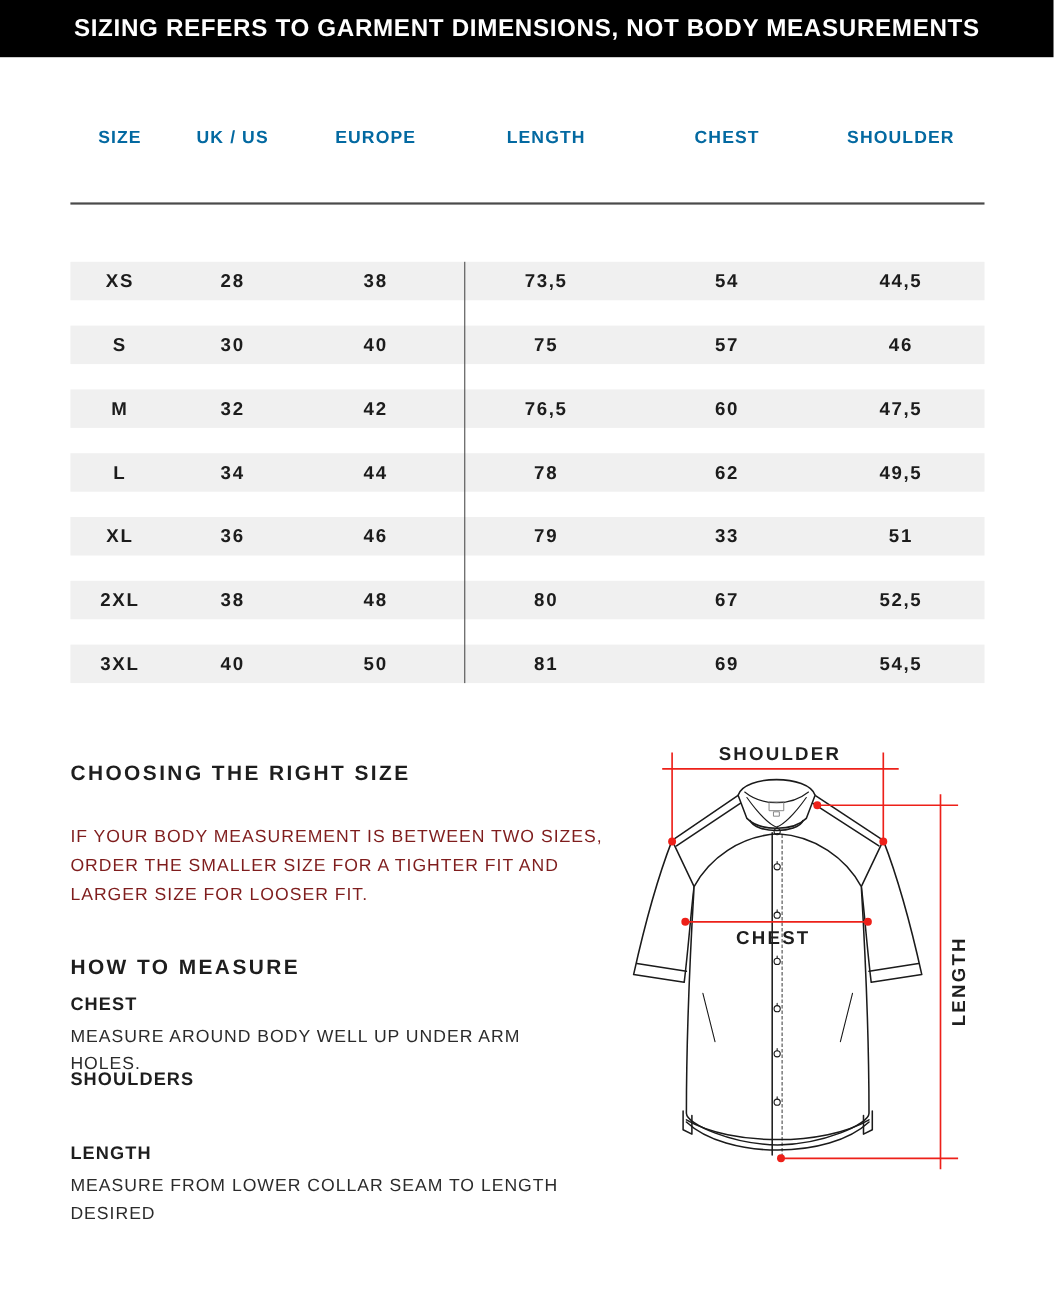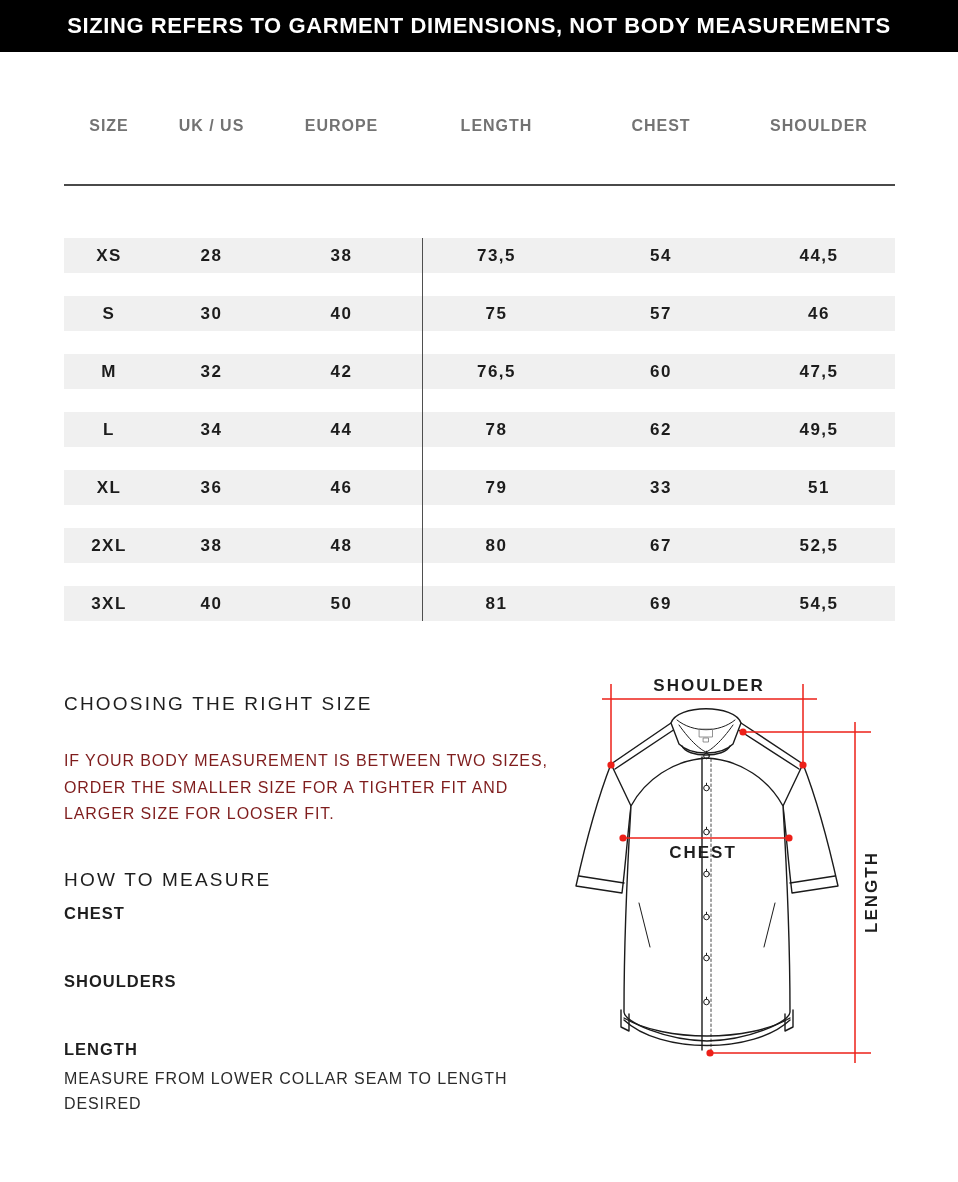--- a/index.html
+++ b/index.html
@@ -7,31 +7,31 @@
         font-family:"Liberation Sans",sans-serif;color:#1d1d1d;}
 
   
   .banner{position:absolute;left:0;top:0;width:958px;height:52px;background:#000;
           display:flex;align-items:center;justify-content:center;}
   .banner span{color:#fff;font-size:22px;font-weight:bold;letter-spacing:.6px;white-space:nowrap;}
 
   
   .thead{position:absolute;left:64px;top:112px;width:831px;height:28px;
          display:grid;grid-template-columns:90px 115px 145px 165px 164px 152px;align-items:center;}
-  .thead span{text-align:center;font-size:16px;font-weight:bold;letter-spacing:1px;color:#737373;}
+  .thead span{text-align:center;font-size:16px;font-weight:bold;letter-spacing:1px;color:#0369a1;}
   .header-rule{position:absolute;left:64px;top:184px;width:831px;height:2px;background:#4a4a4a;}
   .tbody{position:absolute;left:64px;top:238px;width:831px;}
   .trow{display:grid;grid-template-columns:90px 115px 145px 165px 164px 152px;align-items:center;
         height:35px;margin-bottom:23px;background:#f0f0f0;}
   .trow:last-child{margin-bottom:0;}
   .cell{text-align:center;font-size:17px;font-weight:600;letter-spacing:1.5px;color:#1c1c1c;}
   .col-divider{position:absolute;left:358px;top:0;width:1px;height:383px;background:#4f4f4f;}
 
   
-  .h2{position:absolute;left:64px;font-size:19px;font-weight:normal;letter-spacing:2.2px;color:#1e1e1e;white-space:nowrap;}
+  .h2{position:absolute;left:64px;font-size:19px;font-weight:bold;letter-spacing:2.2px;color:#1e1e1e;white-space:nowrap;}
   .para{position:absolute;left:64px;width:492px;font-size:16px;letter-spacing:.9px;line-height:26.5px;color:#7f1d1d;}
   .m-label{position:absolute;left:64px;font-size:16.5px;font-weight:bold;letter-spacing:1px;color:#1e1e1e;}
   .m-text{position:absolute;left:64px;width:448px;font-size:16px;letter-spacing:.9px;line-height:25px;color:#2b2b2b;}
 
   
   .diagram{position:absolute;left:555px;top:660px;width:340px;height:420px;}
   .diagram text{font-family:"Liberation Sans",sans-serif;font-size:17px;font-weight:bold;letter-spacing:2px;fill:#1e1e1e;}
 </style>
 </head>
 <body>
@@ -111,20 +111,21 @@
     </div>
     <div class="col-divider"></div>
   </div>
 
   <div class="h2" style="top:693px;">CHOOSING THE RIGHT SIZE</div>
   <div class="para" style="top:748px;">IF YOUR BODY MEASUREMENT IS BETWEEN TWO SIZES, ORDER THE SMALLER SIZE FOR A TIGHTER FIT AND LARGER SIZE FOR LOOSER FIT.</div>
 
   <div class="h2" style="top:869px;">HOW TO MEASURE</div>
 
   <div class="m-label" style="top:904px;">CHEST</div>
+  <div class="m-text" style="top:930px;">MEASURE AROUND BODY WELL UP UNDER ARM HOLES.</div>
 
   <div class="m-label" style="top:972px;">SHOULDERS</div>
 
   <div class="m-label" style="top:1040px;">LENGTH</div>
   <div class="m-text" style="top:1066px;">MEASURE FROM LOWER COLLAR SEAM TO LENGTH DESIRED</div>
 
   <svg class="diagram" viewBox="0 0 340 420">
 
     <g fill="#ffffff" stroke="#1b1b1b" stroke-width="1.4" stroke-linecap="round" stroke-linejoin="round">
 

